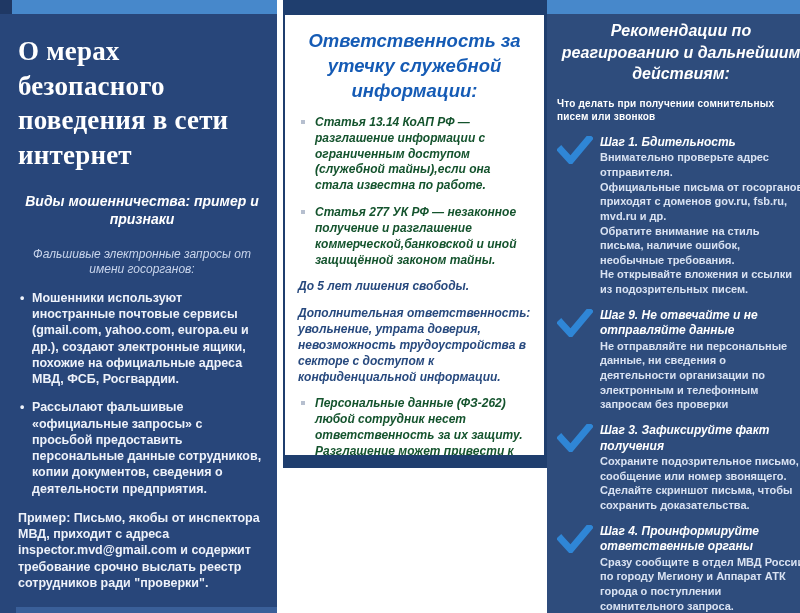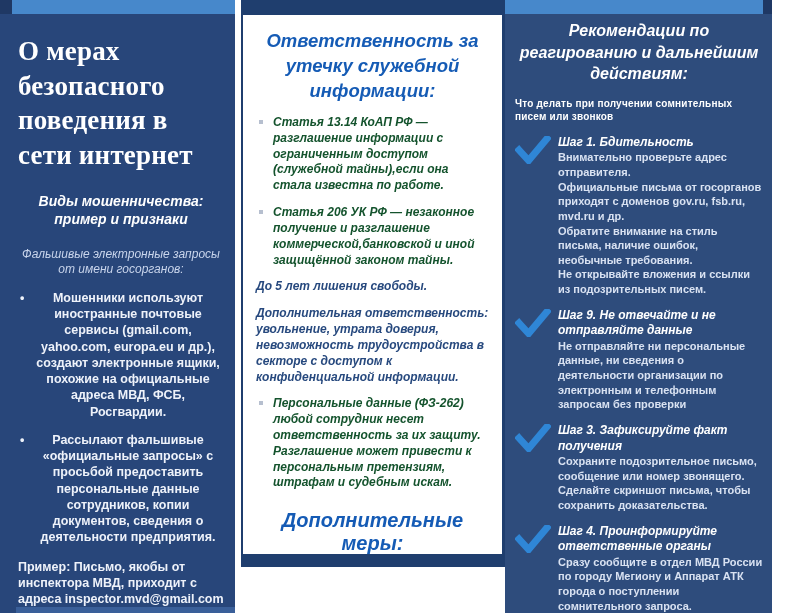--- a/index.html
+++ b/index.html
@@ -4,40 +4,40 @@
 <style>
   * { margin:0; padding:0; box-sizing:border-box; }
   html,body { background:#ffffff; }
   .page {
     width:800px; height:613px; overflow:hidden;
     display:flex; background:#ffffff;
     font-family:"Liberation Sans", sans-serif;
   }
   
   .col-left {
-    width:235px; height:613px; background:#28467a; color:#ffffff;
+    width:277px; height:613px; background:#28467a; color:#ffffff;
     position:relative; padding:20px 11px 0 18px; overflow:hidden; flex:none;
   }
   .l-topbar { position:absolute; top:0; left:12px; right:0; height:14px; background:#4788cb; }
   .l-topbar-corner { position:absolute; top:0; left:0; width:12px; height:14px; background:#1f3864; }
   .l-botbar { position:absolute; bottom:0; left:16px; right:0; height:6px; background:#3a5f99; }
   .l-title {
     font-family:"Liberation Serif", serif; font-weight:bold;
     font-size:27px; line-height:1.28; margin-top:14px; letter-spacing:0.2px;
   }
   .l-sub { text-align:center; font-style:italic; font-weight:bold; font-size:14px; line-height:1.3; margin-top:20px; }
   .l-sec { text-align:center; font-style:italic; font-weight:normal; font-size:12px; line-height:1.3; color:#c9d5ec; margin-top:18px; }
-  .l-li { font-weight:bold; font-size:12.5px; line-height:1.3; margin-top:12px; padding-left:14px; position:relative; color:#eef2fa;text-align:center; }
+  .l-li { font-weight:bold; font-size:12.5px; line-height:1.3; margin-top:12px; padding-left:14px; position:relative; color:#eef2fa; }
   .l-li::before { content:"•"; position:absolute; left:2px; top:0; color:#eef2fa; }
   .l-example { font-weight:bold; font-size:12.5px; line-height:1.3; margin-top:13px; color:#eef2fa; }
   
   .gap { width:6px; height:613px; background:#ffffff; flex:none; }
   
   .col-mid {
-    width:264px; height:567px; background:#ffffff; flex:none; overflow:hidden;
+    width:264px; height:468px; background:#ffffff; flex:none; overflow:hidden;
     border-top:15px solid #1f3e6e; border-bottom:13px solid #1f3e6e;
     border-left:2px solid #1f3e6e; border-right:3px solid #1f3e6e;
     padding:10px 13px 0 13px;
   }
   .m-title { color:#155bb5; text-align:center; font-weight:bold; font-style:italic; font-size:18.5px; line-height:1.35; margin-top:4px; }
   .m-li { color:#14532d; font-weight:bold; font-style:italic; font-size:12px; line-height:1.32; margin-top:11px; padding-left:17px; position:relative; }
   .m-li::before { content:""; position:absolute; left:3px; top:5px; width:4px; height:4px; background:#b6bfcf; }
   .m-para { color:#27497e; font-weight:bold; font-style:italic; font-size:12px; line-height:1.32; margin-top:11px; }
   .m-title2 { color:#155bb5; text-align:center; font-weight:bold; font-style:italic; font-size:20px; margin-top:18px; }
   
@@ -71,21 +71,21 @@
     <div class="l-example">Пример: Письмо, якобы от инспектора МВД, приходит с адреса inspector.mvd@gmail.com и содержит требование срочно выслать реестр сотрудников ради "проверки".</div>
 
     <div class="l-botbar"></div>
   </div>
 
   <div class="gap"></div>
 
   <div class="col-mid">
     <div class="m-title">Ответственность за утечку служебной информации:</div>
     <div class="m-li">Статья 13.14 КоАП РФ — разглашение информации с ограниченным доступом (служебной тайны),если она стала известна по работе.</div>
-    <div class="m-li">Статья 206 УК РФ — незаконное получение и разглашение коммерческой,банковской и иной защищённой законом тайны.</div>
+    <div class="m-li">Статья 277 УК РФ — незаконное получение и разглашение коммерческой,банковской и иной защищённой законом тайны.</div>
     <div class="m-para">До 5 лет лишения свободы.</div>
     <div class="m-para">Дополнительная ответственность: увольнение, утрата доверия, невозможность трудоустройства в секторе с доступом к конфиденциальной информации.</div>
     <div class="m-li">Персональные данные (ФЗ-262) любой сотрудник несет ответственность за их защиту. Разглашение может привести к персональным претензиям, штрафам и судебным искам.</div>
     <div class="m-title2">Дополнительные меры:</div>
 
   </div>
 
   <div class="col-right">
     <div class="r-topbar"></div>
     <div class="r-topbar-corner"></div>

